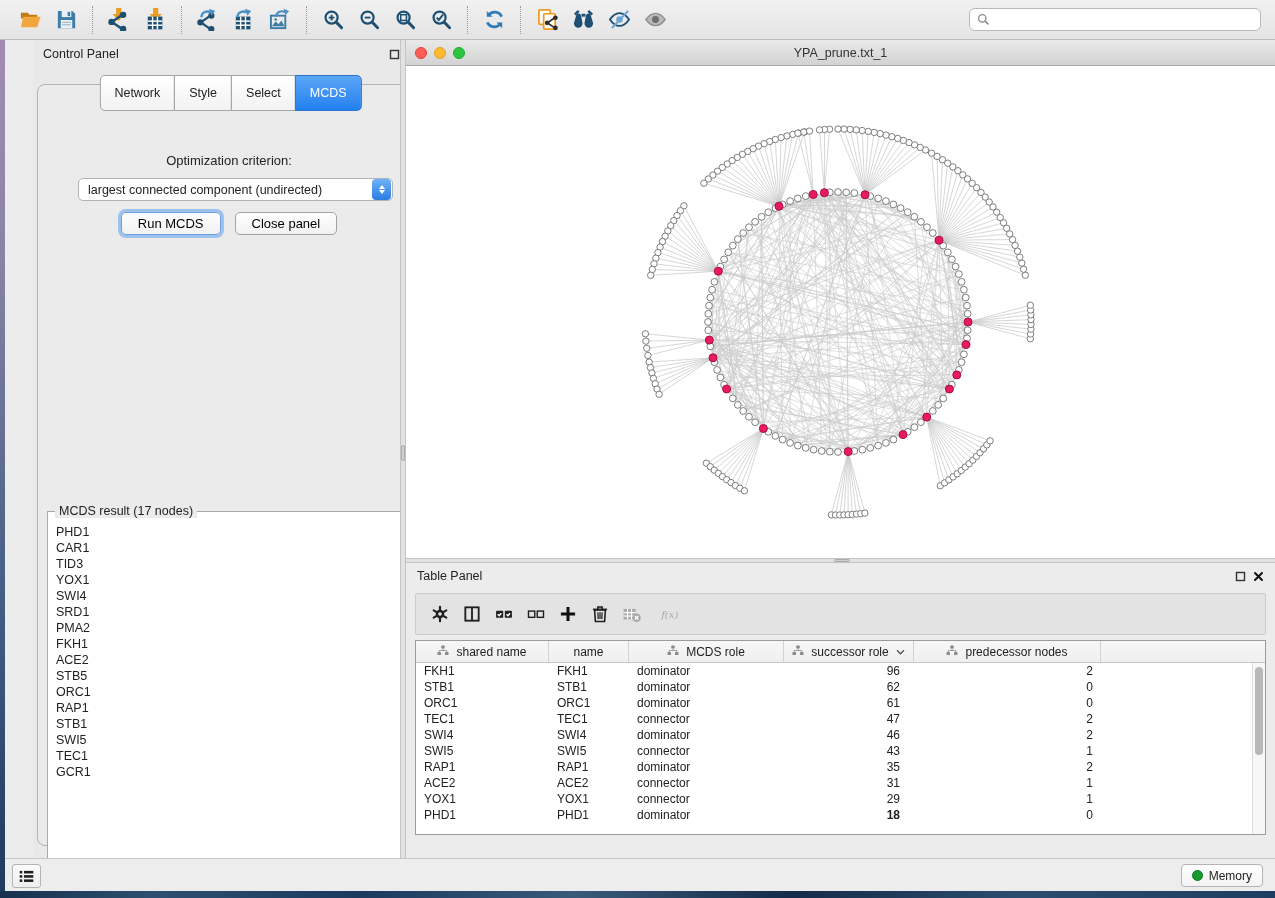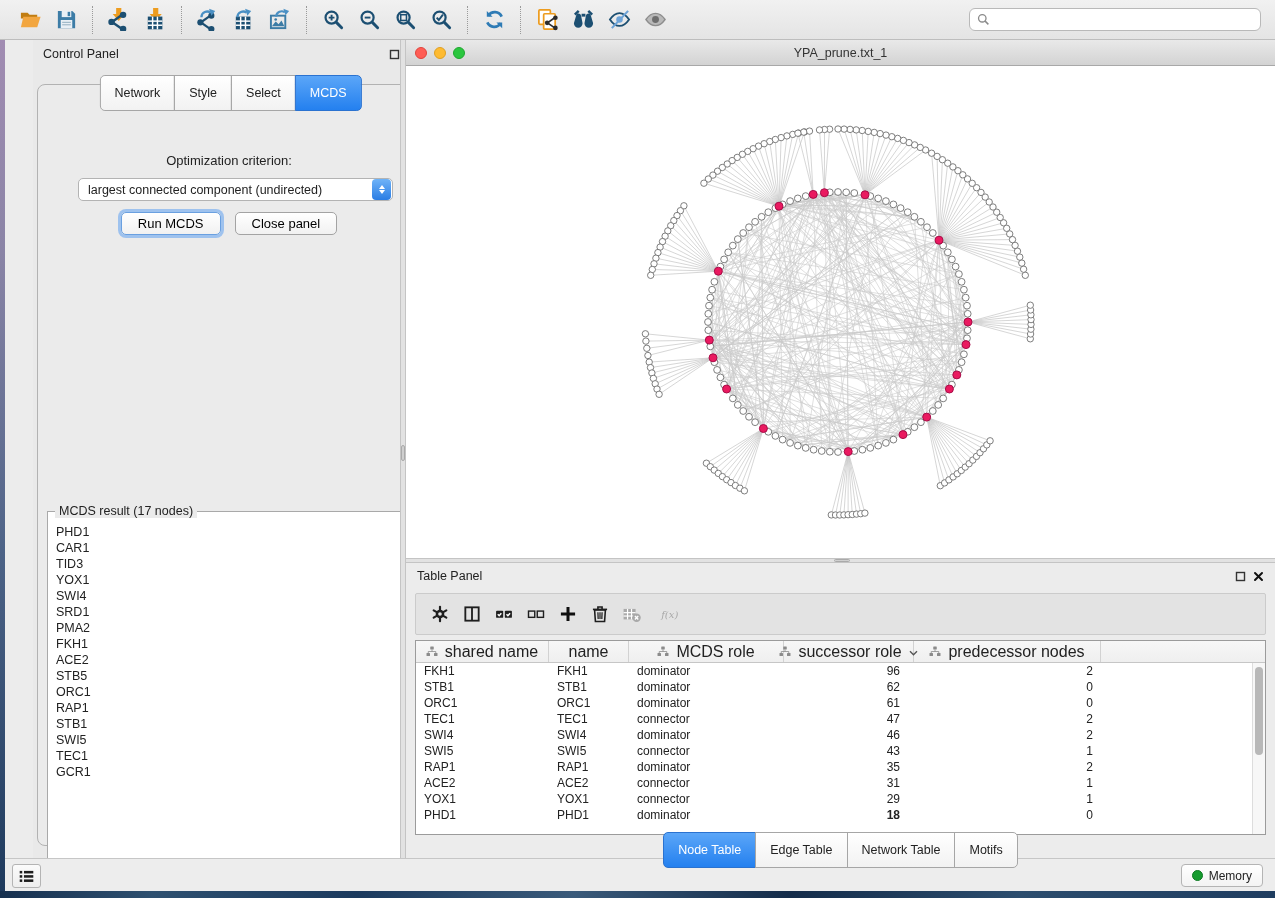--- a/index.html
+++ b/index.html
@@ -87,21 +87,21 @@
   #tp-header{position:absolute;left:0;top:0;width:100%;height:26px;display:flex;align-items:center;padding:0 11px;}
   #tp-title{font-size:12.5px;}
   #tp-toolbar{position:absolute;left:9px;top:30px;width:851px;height:42px;background:#e3e3e3;
     border:1px solid #cbcbcb;border-radius:2px;display:flex;align-items:center;padding:0 10px;gap:4px;}
   .tp-btn{width:28px;height:30px;display:flex;align-items:center;justify-content:center;border:none;
     background:transparent;padding:0;cursor:pointer;}
   .tp-btn svg{width:20px;height:20px;display:block;}
   .tp-btn.disabled{cursor:default;}
   #nt-table{position:absolute;left:9px;top:77px;width:851px;height:195px;background:#fff;border:1px solid #9b9b9b;overflow:hidden;}
   #nt-head{display:flex;height:22px;background:linear-gradient(#f7f7f7,#efefef);border-bottom:1px solid #c6c6c6;}
-  .nt-hcell{display:flex;align-items:center;justify-content:center;gap:7px;font-size:16px;
+  .nt-hcell{display:flex;align-items:center;justify-content:center;gap:7px;font-size:12px;
     border-right:1px solid #d2d2d2;flex:none;cursor:pointer;position:relative;}
   .nt-hcell .lbl{white-space:nowrap;}
   .nt-row{display:flex;height:16px;align-items:center;}
   .nt-cell{flex:none;font-size:12px;padding:0 8px;white-space:nowrap;overflow:hidden;}
   .nt-cell.num{text-align:right;}
   #nt-scroll{position:absolute;right:0;top:22px;bottom:0;width:13px;background:#f7f7f7;border-left:1px solid #ddd;}
   #nt-thumb{position:absolute;left:2px;top:4px;width:8px;height:88px;background:#b8b8b8;border-radius:4px;}
   #tp-tabs{position:absolute;left:0;top:269px;width:100%;display:flex;justify-content:center;}
 
   
@@ -1369,26 +1369,20 @@
             <div class="nt-cell" style="width: 80px;">PHD1</div>
             <div class="nt-cell" style="width: 155px;">dominator</div>
             <div class="nt-cell num" style="width: 130px; padding-right: 14px; font-weight: bold;">18</div>
             <div class="nt-cell num" style="width: 187px;">0</div>
           </div>
         </div>
       <div id="nt-scroll">
           <div id="nt-thumb"></div>
         </div>
     </div>
-    <div id="tp-tabs" class="seg-tabs" style="position:absolute;transform:none;left:0;top:269px;">
-        <div class="seg-tab active">Node Table</div>
-        <div class="seg-tab">Edge Table</div>
-        <div class="seg-tab">Network Table</div>
-        <div class="seg-tab">Motifs</div>
-      </div>
   </div>
 
   <div id="status-bar">
     <div id="menu-btn">
       <svg viewBox="0 0 20 16" width="17" height="14">
         <g fill="#1d1d1d">
             <rect x="2" y="2" width="3" height="3"></rect>
             <rect x="7" y="2" width="11" height="3"></rect>
         <rect x="2" y="7" width="3" height="3"></rect>
             <rect x="7" y="7" width="11" height="3"></rect>

